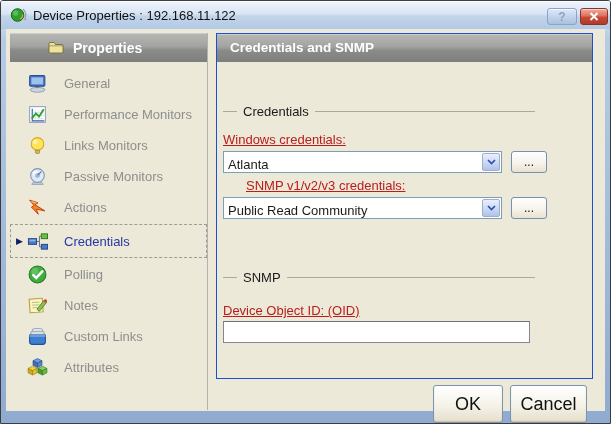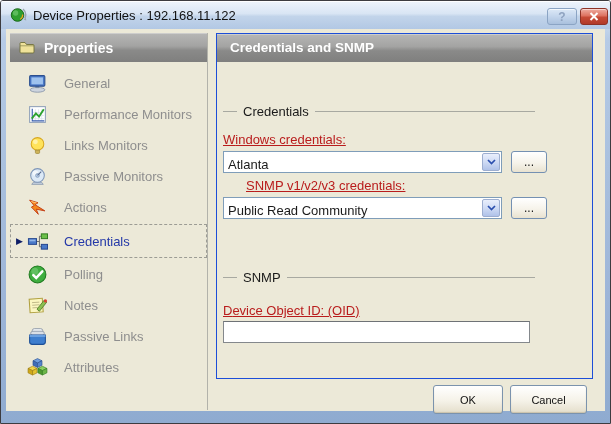--- a/index.html
+++ b/index.html
@@ -25,21 +25,21 @@
     background:linear-gradient(180deg,#dde9f7 0%,#c3d5ec 50%,#a9c0dd 100%);
     color:#8fa3c0;font-weight:bold;font-size:12px;
     box-shadow:inset 0 1px 0 rgba(255,255,255,.7);}
   .close-btn{left:579px;width:28px;
     border:1px solid #8e3226;
     background:linear-gradient(180deg,#efada2 0%,#dd7260 45%,#c64a36 55%,#b13a28 100%);
     box-shadow:inset 0 1px 0 rgba(255,255,255,.5);}
   
   .client{position:absolute;left:5px;top:28px;width:599px;height:382px;background:#ece9d8;}
   .gray-header{background:linear-gradient(180deg,#b7b7b6 0%,#a3a3a2 45%,#8a8a89 60%,#7f7f7e 100%);
-    box-shadow:inset 0 1px 0 #cdcdcc;color:#ffffff;font-weight:bold;}
+    box-shadow:inset 0 1px 0 #cdcdcc;color:#ffffff;font-weight:bold;padding-left:29px;}
   
   .sidebar{position:absolute;left:4px;top:4px;width:197px;}
   .sidebar-header{height:29px;display:flex;align-items:center;font-size:14px;}
   .sidebar-header .f-icon{width:16px;height:13px;margin-left:9px;flex:none;}
   .sidebar-header span{margin-left:9px;}
   .nav{margin-top:6px;}
   .item{position:relative;height:31px;display:flex;align-items:center;color:#8e8e8e;cursor:default;}
   .item .icon{width:21px;height:21px;margin-left:17px;margin-right:16px;flex:none;}
   .item.selected{height:34px;margin:1px 0;border:1px dashed #9c9c94;color:#2438a8;}
   .item.selected .icon{margin-left:16px;}
@@ -60,24 +60,24 @@
   .combo .val{flex:1;padding-left:4px;overflow:hidden;white-space:nowrap;}
   .combo .dd{width:18px;height:18px;margin:1px;flex:none;border:1px solid #9daed0;border-radius:2px;
     background:linear-gradient(180deg,#e9effc 0%,#cfdbf4 50%,#b0c2e8 100%);
     display:flex;align-items:center;justify-content:center;}
   .browse{position:absolute;left:294px;width:36px;height:22px;border:1px solid #7490b2;border-radius:3px;
     background:linear-gradient(180deg,#ffffff 0%,#f6f3ea 55%,#e8e2d0 100%);
     font-size:12px;line-height:16px;text-align:center;color:#1a1a1a;cursor:default;}
   .oid-input{position:absolute;left:6px;width:307px;height:22px;border:1px solid #84888c;
     border-top-color:#6e7276;background:#fff;padding:0 4px;font-family:"Liberation Sans",sans-serif;
     font-size:13px;outline:none;}
-  .dlg-btn{position:absolute;top:356px;height:29px;border:1px solid #7b93ad;border-radius:3px;
+  .dlg-btn{position:absolute;top:356px;height:38px;border:1px solid #7b93ad;border-radius:3px;
     background:linear-gradient(180deg,#ffffff 0%,#f5f2e8 55%,#e4decb 100%);
     box-shadow:inset 0 -1px 1px rgba(170,160,130,.45);
-    font-family:"Liberation Sans",sans-serif;font-size:11px;color:#111;cursor:default;}
+    font-family:"Liberation Sans",sans-serif;font-size:18px;color:#111;cursor:default;}
   .ok-btn{left:427px;width:70px;}
   .cancel-btn{left:504px;width:77px;}
 </style>
 </head>
 <body>
 
 <div class="window">
 
   <div class="titlebar">
     <svg class="app-icon" viewBox="0 0 20 20">
@@ -192,21 +192,21 @@
           <span>Notes</span>
         </div>
 
         <div class="item">
           <svg class="icon" viewBox="0 0 20 20">
             <rect x="5" y="2.5" width="10" height="4" rx="2" fill="#eef1f5" stroke="#8a95a5" stroke-width="0.8"></rect>
             <rect x="3.5" y="5" width="13" height="4" rx="2" fill="#d9dee5" stroke="#8a95a5" stroke-width="0.8"></rect>
             <path d="M2.5 8.5 h15 v6.5 a2.5 2.5 0 0 1 -2.5 2.5 h-10 a2.5 2.5 0 0 1 -2.5 -2.5 z" fill="#3e7ece" stroke="#1d4f96"></path>
             <path d="M2.5 8.5 h15 v2 h-15 z" fill="#6aa0e0"></path>
           </svg>
-          <span>Passive Links</span>
+          <span>Custom Links</span>
         </div>
 
         <div class="item">
           <svg class="icon" viewBox="0 0 20 20">
             <g stroke="#2c4f8e" stroke-width="0.6">
               <path d="M10 1.5 l4.3 2.1 -4.3 2.1 -4.3 -2.1 z" fill="#6f9ede"></path>
               <path d="M5.7 3.6 v4.2 l4.3 2.1 v-4.2 z" fill="#3e6cb8"></path>
               <path d="M14.3 3.6 v4.2 l-4.3 2.1 v-4.2 z" fill="#5585cc"></path>
             </g>
             <g stroke="#9a7a10" stroke-width="0.6">

